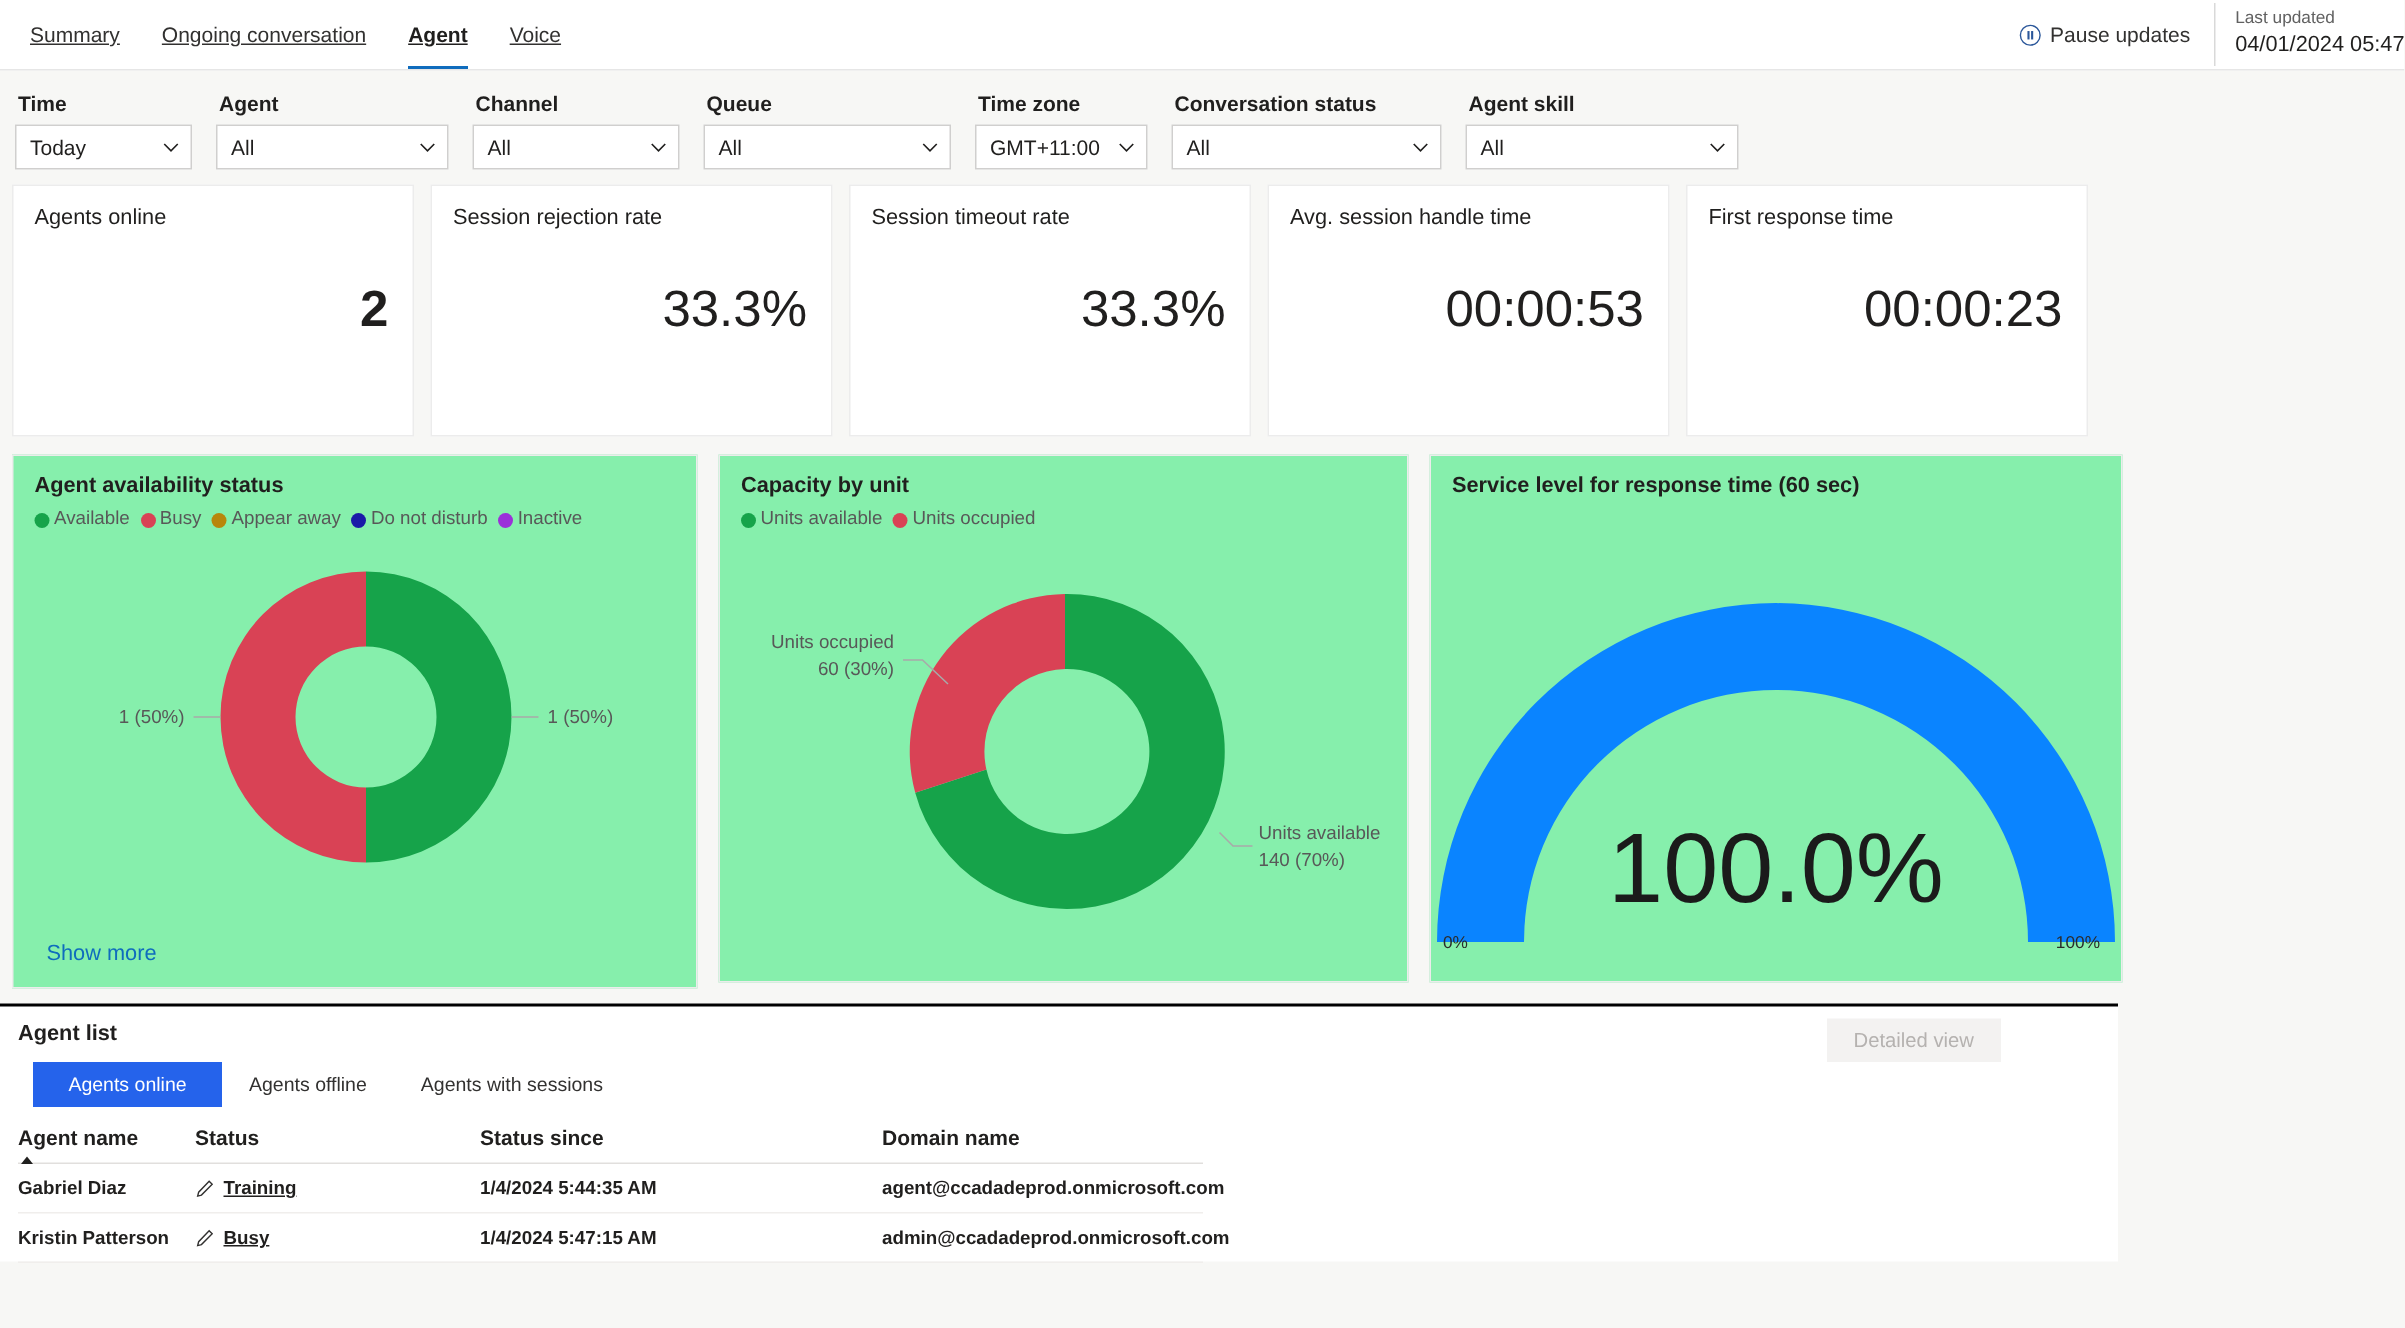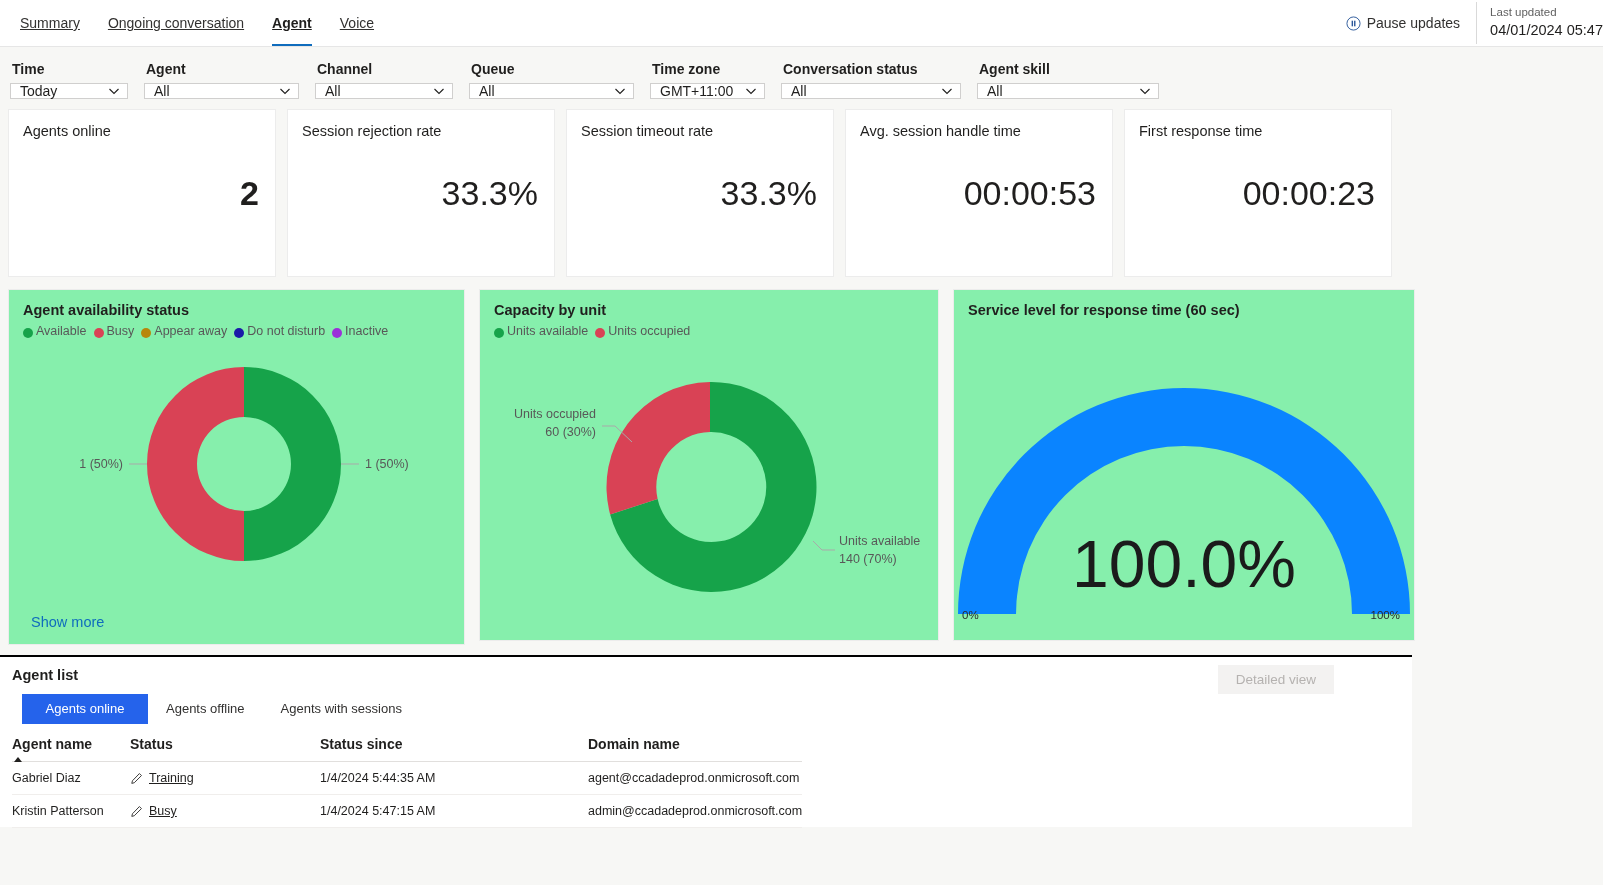--- a/index.html
+++ b/index.html
@@ -68,21 +68,21 @@
     display: flex;
     padding: 14px 0 10px 10px;
     background: #f7f7f5;
   }
   .filter { margin-right: 16px; }
   .filter .flabel {
     font-size: 14px; font-weight: bold; color: #201f1e;
     margin-bottom: 6px; padding-left: 2px;
   }
   .select {
-    height: 16px;
+    height: 30px;
     background: #ffffff;
     border: 1px solid #d0cfce;
     display: flex; align-items: center;
     justify-content: space-between;
     padding: 0 7px 0 9px;
     font-size: 14px;
     color: #201f1e;
     cursor: pointer;
   }
   .chev { width: 12px; height: 12px; flex: none; margin-left: 8px; }
@@ -205,20 +205,21 @@
     padding: 0 0 9px 0;
     border-bottom: 1px solid #e1dfdd;
     position: relative;
   }
   table.agents td {
     font-size: 12.5px;
     color: #201f1e;
     padding: 9px 0;
     border-bottom: 1px solid #f0eeec;
     vertical-align: middle;
+    font-weight: bold;
   }
   .col-name { width: 118px; }
   .col-status { width: 190px; }
   .col-since { width: 268px; }
   .col-domain { width: 214px; }
   .sortcaret {
     position: absolute;
     left: 2px; bottom: -1px;
     width: 0; height: 0;
     border-left: 4px solid transparent;

